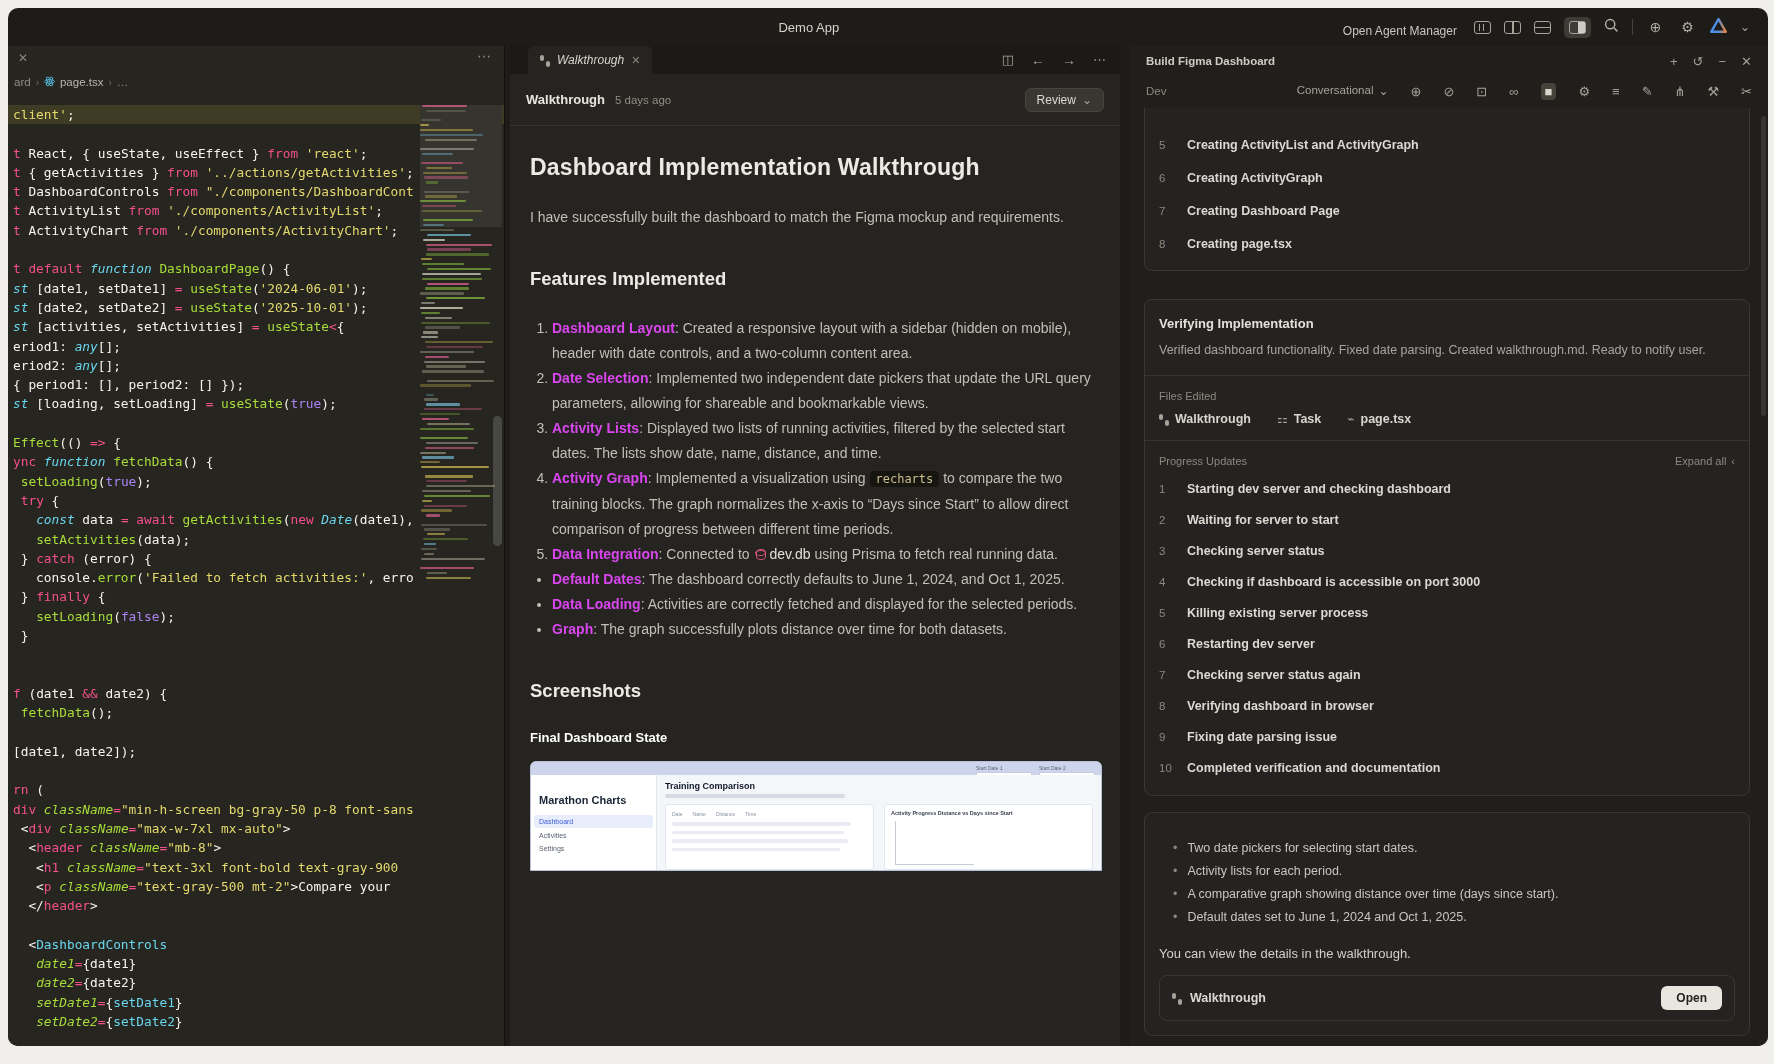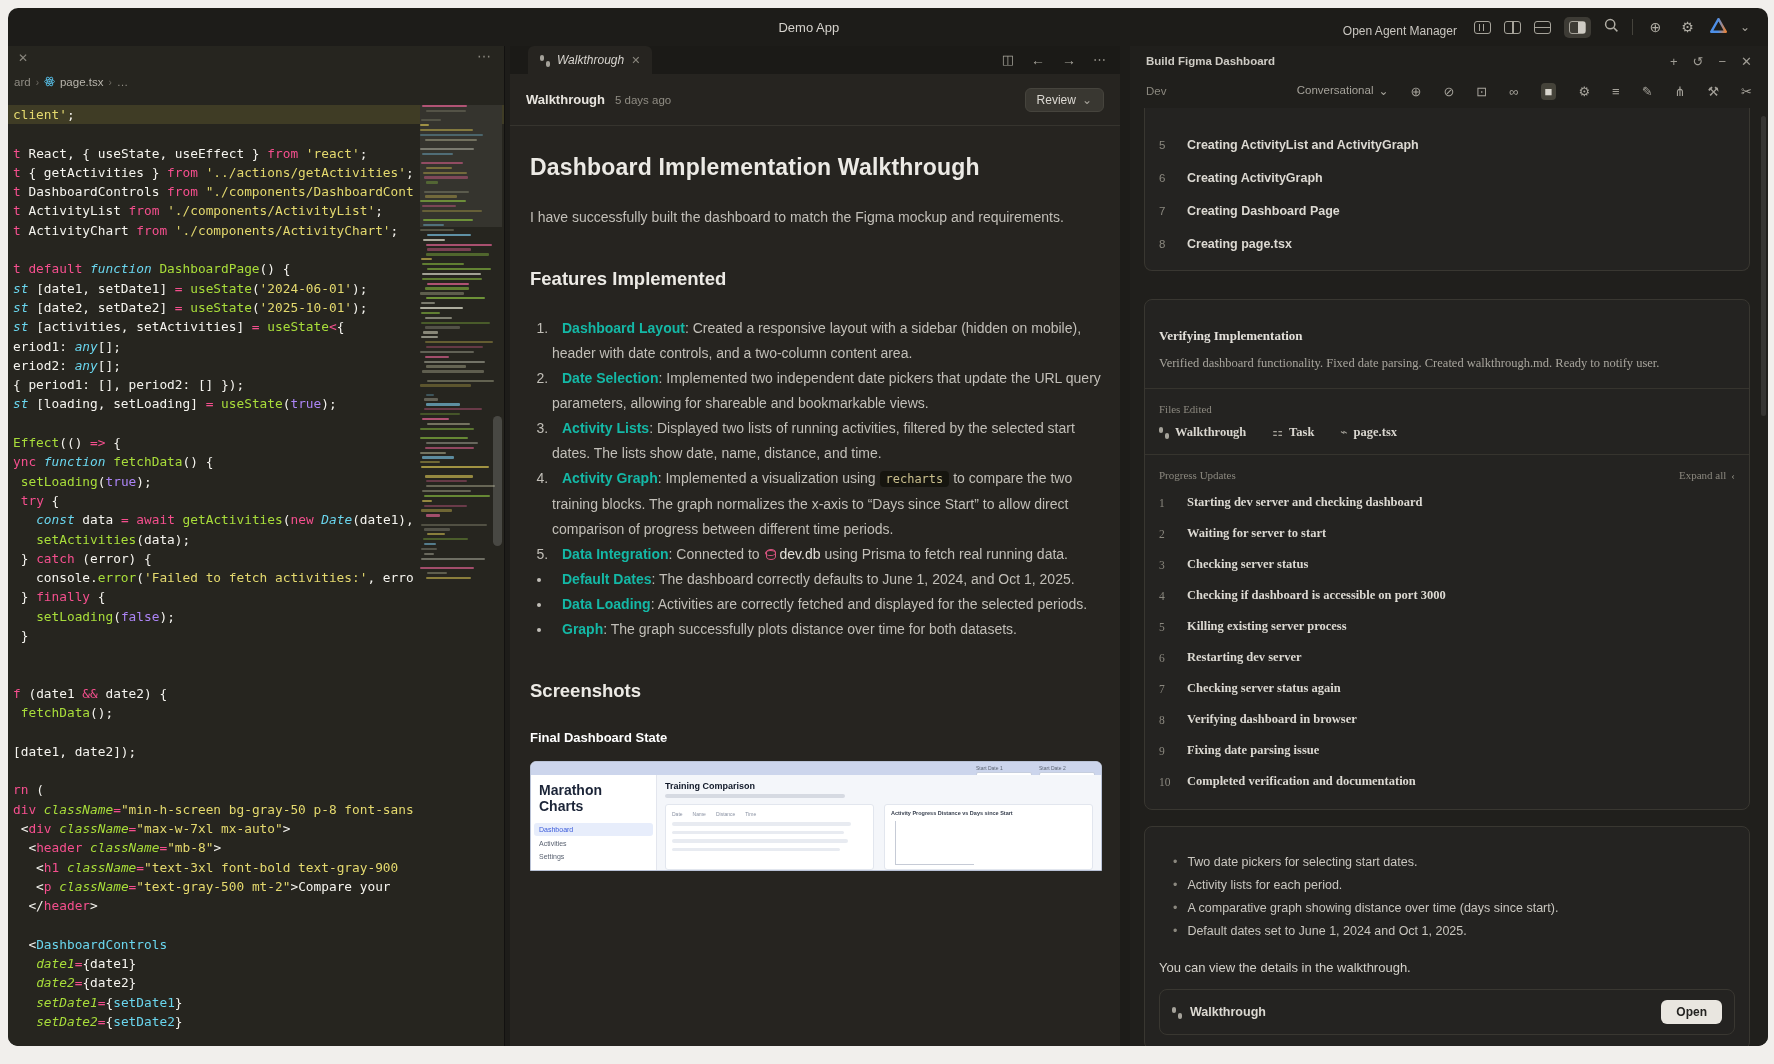--- a/index.html
+++ b/index.html
@@ -63,34 +63,34 @@
   .doc-age { font-size:11.5px; color:#8f8c83; margin-left:10px; }
   .review-btn { margin-left:auto; height:24px; padding:0 11px; background:#393731; border:1px solid #46443d;
                 border-radius:6px; display:flex; align-items:center; gap:6px; font-size:12px; color:#dcd9d3; }
   .doccontent { position:absolute; left:0; right:0; top:80px; bottom:0; overflow:hidden; padding:28px 14px 0 20px; }
   .doccontent h1 { font-size:23px; color:#eceae5; margin-bottom:24px; letter-spacing:.2px; }
   .doc-p { font-size:14px; line-height:25px; color:#c2bfb8; max-width:575px; }
   .doccontent h2 { font-size:18.5px; color:#eceae5; margin:38px 0 26px; }
   .doccontent h3 { font-size:13px; color:#ffffff; margin:28px 0 16px; }
   .doc-list { margin-left:22px; max-width:560px; }
   .doc-list li { font-size:14px; line-height:25px; color:#c2bfb8; }
-  .doc-list strong { color:#14b8a6;margin-left:10px; }
+  .doc-list strong { color:#d946ef; }
   .codechip { font-family:"DejaVu Sans Mono",monospace; font-size:12px; color:#cabf8d;
               background:#16150f; border-radius:4px; padding:1px 6px; }
   .db-icon { display:inline-block; width:10px; height:11px; border:1.4px solid #d8537f;
              border-radius:5px/3.5px; position:relative; margin:0 4px -1px 2px; }
   .db-icon::before { content:""; position:absolute; top:0px; left:-1.4px; right:-1.4px; height:4px;
              border:1.4px solid #d8537f; border-radius:50%; }
 
   
   .thumb { margin-top:16px; width:572px; height:110px; background:#eef1f7; border:1px solid #b9c2d6;
            border-radius:6px 6px 0 0; position:relative; overflow:hidden; }
   .th-topstrip { height:13px; background:#ccd5ec; }
   .th-sidebar { position:absolute; left:0; top:13px; bottom:0; width:126px; background:#ffffff; border-right:1px solid #e3e6ee; padding:7px 8px; }
-  .th-brand { font-size:14px; font-weight:bold; color:#1b2437; margin-bottom:9px; }
+  .th-brand { font-size:11px; font-weight:bold; color:#1b2437; margin-bottom:9px;margin-top:12px; }
   .th-nav { font-size:7px; color:#5b6372; line-height:13px; }
   .th-nav .active { display:block; background:#e7edfb; color:#3b5bdb; border-radius:3px; padding:0 5px; margin:0 -5px 1px; }
   .th-main { position:absolute; left:126px; right:0; top:13px; bottom:0; background:#f4f6fa; padding:6px 8px; }
   .th-title { font-size:9px; font-weight:bold; color:#101828; }
   .th-sub { margin-top:3px; width:180px; height:4px; background:#d6dae2; border-radius:2px; }
   .th-cards { position:absolute; left:134px; right:8px; top:42px; bottom:0; display:flex; gap:10px; }
   .th-card { background:#fff; border:1px solid #e2e6ee; border-radius:3px; flex:1; padding:5px 6px; position:relative; }
   .th-card-label { font-size:5.5px; color:#394150; font-weight:bold; }
   .th-cols { display:flex; gap:10px; margin-top:5px; }
   .th-cols span { font-size:5px; color:#8a92a3; }
@@ -111,21 +111,21 @@
   .rp-mode { font-size:11.5px; color:#8b887f; margin-right:auto; }
   .rp-style { font-size:11.5px; color:#a5a29a; display:flex; align-items:flex-start; gap:5px; }
   .ticon { color:#a5a29a; font-size:13px; line-height:1; }
   .ticon.active { background:#45433a; color:#d8d5cd; border-radius:4px; padding:2px 4px; }
   .rp-content { position:absolute; left:14px; right:18px; top:62px; bottom:0; }
   .card { background:#242321; border:1px solid #393731; border-radius:8px; }
   .card.clipped { border-top:none; border-top-left-radius:0; border-top-right-radius:0; padding:20px 14px 10px; }
   .step-row { display:flex; align-items:center; height:33px; gap:12px; }
   .step-num { width:16px; font-size:11.5px; color:#8b887f; }
   .step-text { font-size:12.5px; font-weight:bold; color:#dcd9d2; }
-  .card.mid { margin-top:28px; padding:28px 14px 12px;font-family:Liberation Serif, serif; }
+  .card.mid { margin-top:28px; padding:16px 14px 12px; }
   .vi-title { font-size:13px; font-weight:bold; color:#e3e0da; }
   .vi-body { margin-top:8px; font-size:12.5px; line-height:22px; color:#a8a59d; max-width:600px; }
   .card-div { height:1px; background:#36342e; margin:14px -14px; }
   .sec-label { font-size:11px; color:#8b887f; }
   .chips { display:flex; gap:26px; margin-top:10px; align-items:center; }
   .chip { display:flex; align-items:center; gap:6px; font-size:12.5px; font-weight:bold; color:#d9d6cf; }
   .chip .ci { color:#a5a29a; font-size:12px; font-weight:normal; }
   .steps-icon { display:inline-block; position:relative; width:10px; height:13px; }
   .steps-icon::before { content:""; position:absolute; left:0; top:1px; width:4px; height:6px; border-radius:2px; background:#a5a29a; }
   .steps-icon::after  { content:""; position:absolute; right:0; bottom:0; width:4px; height:6px; border-radius:2px; background:#a5a29a; }

